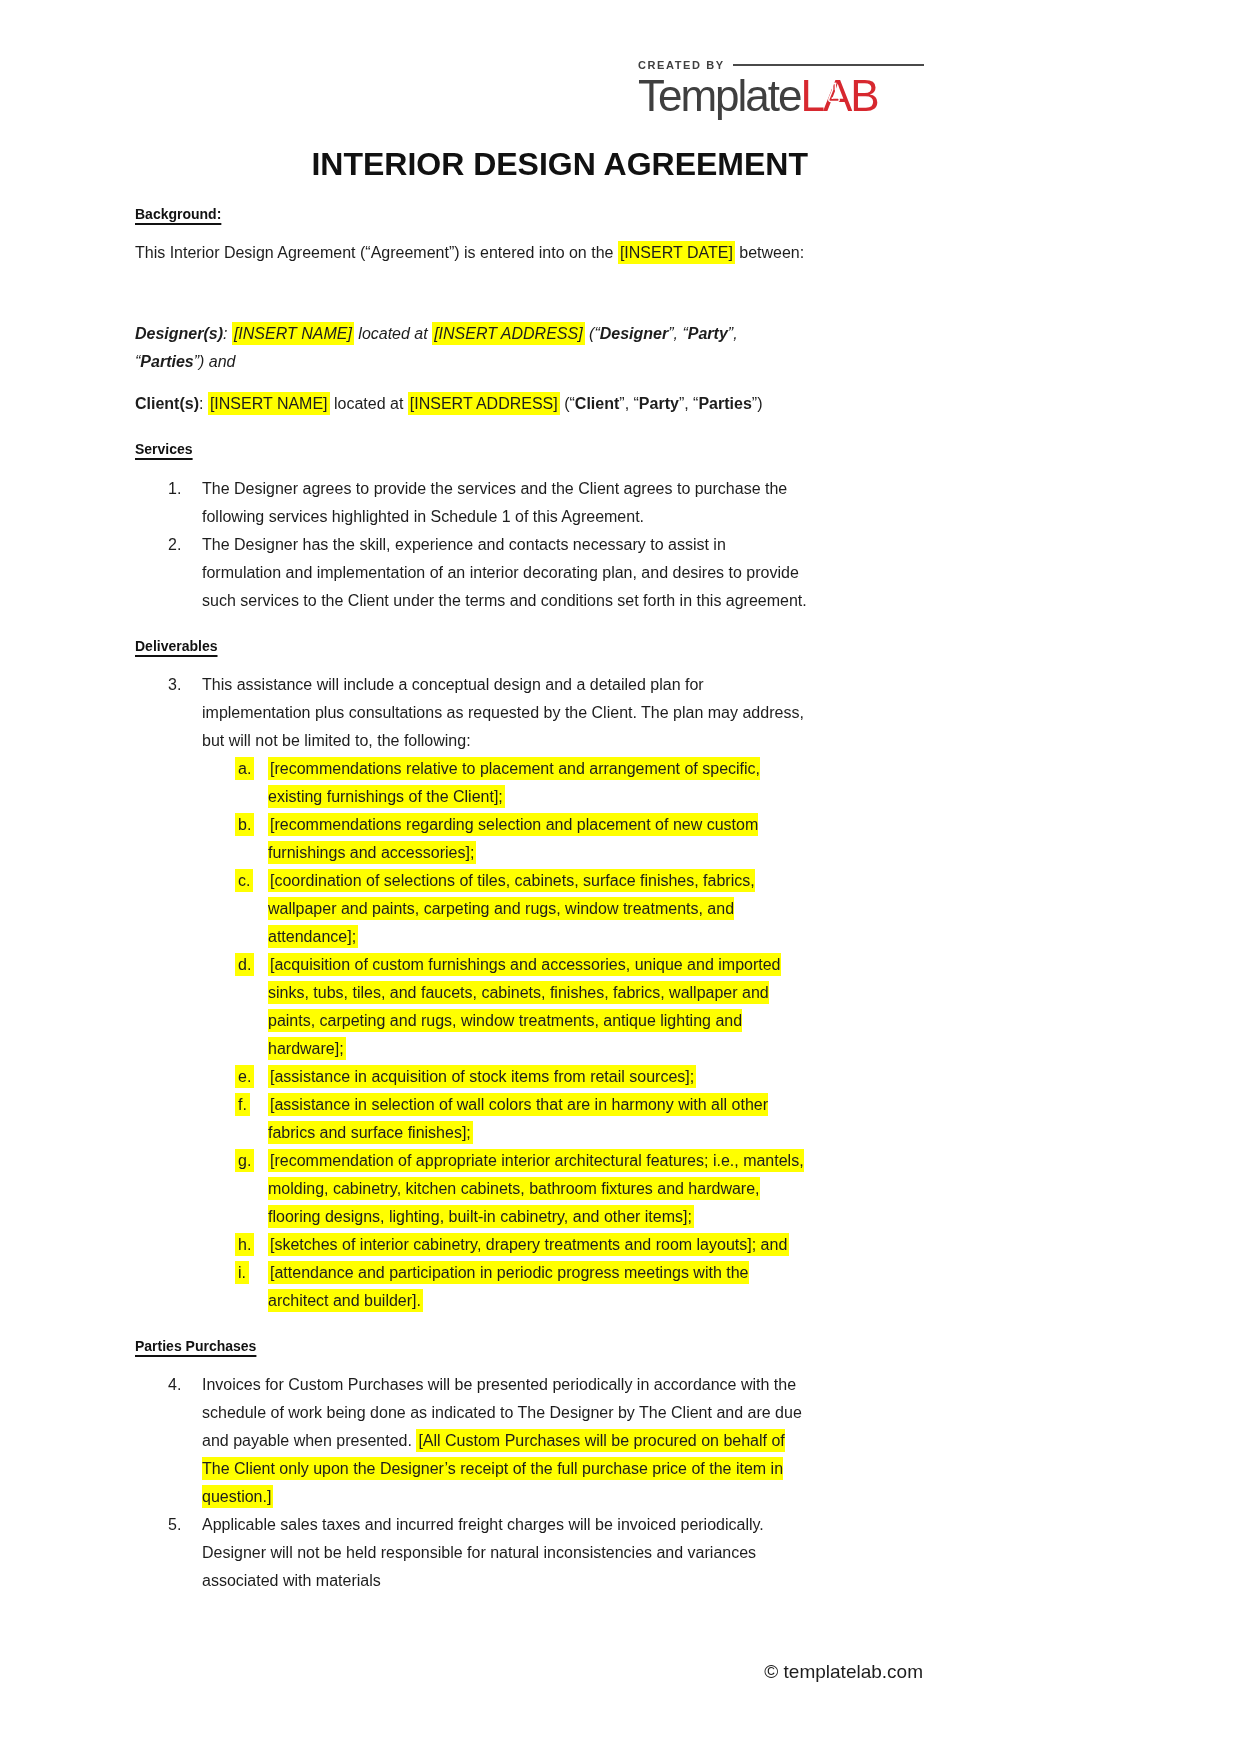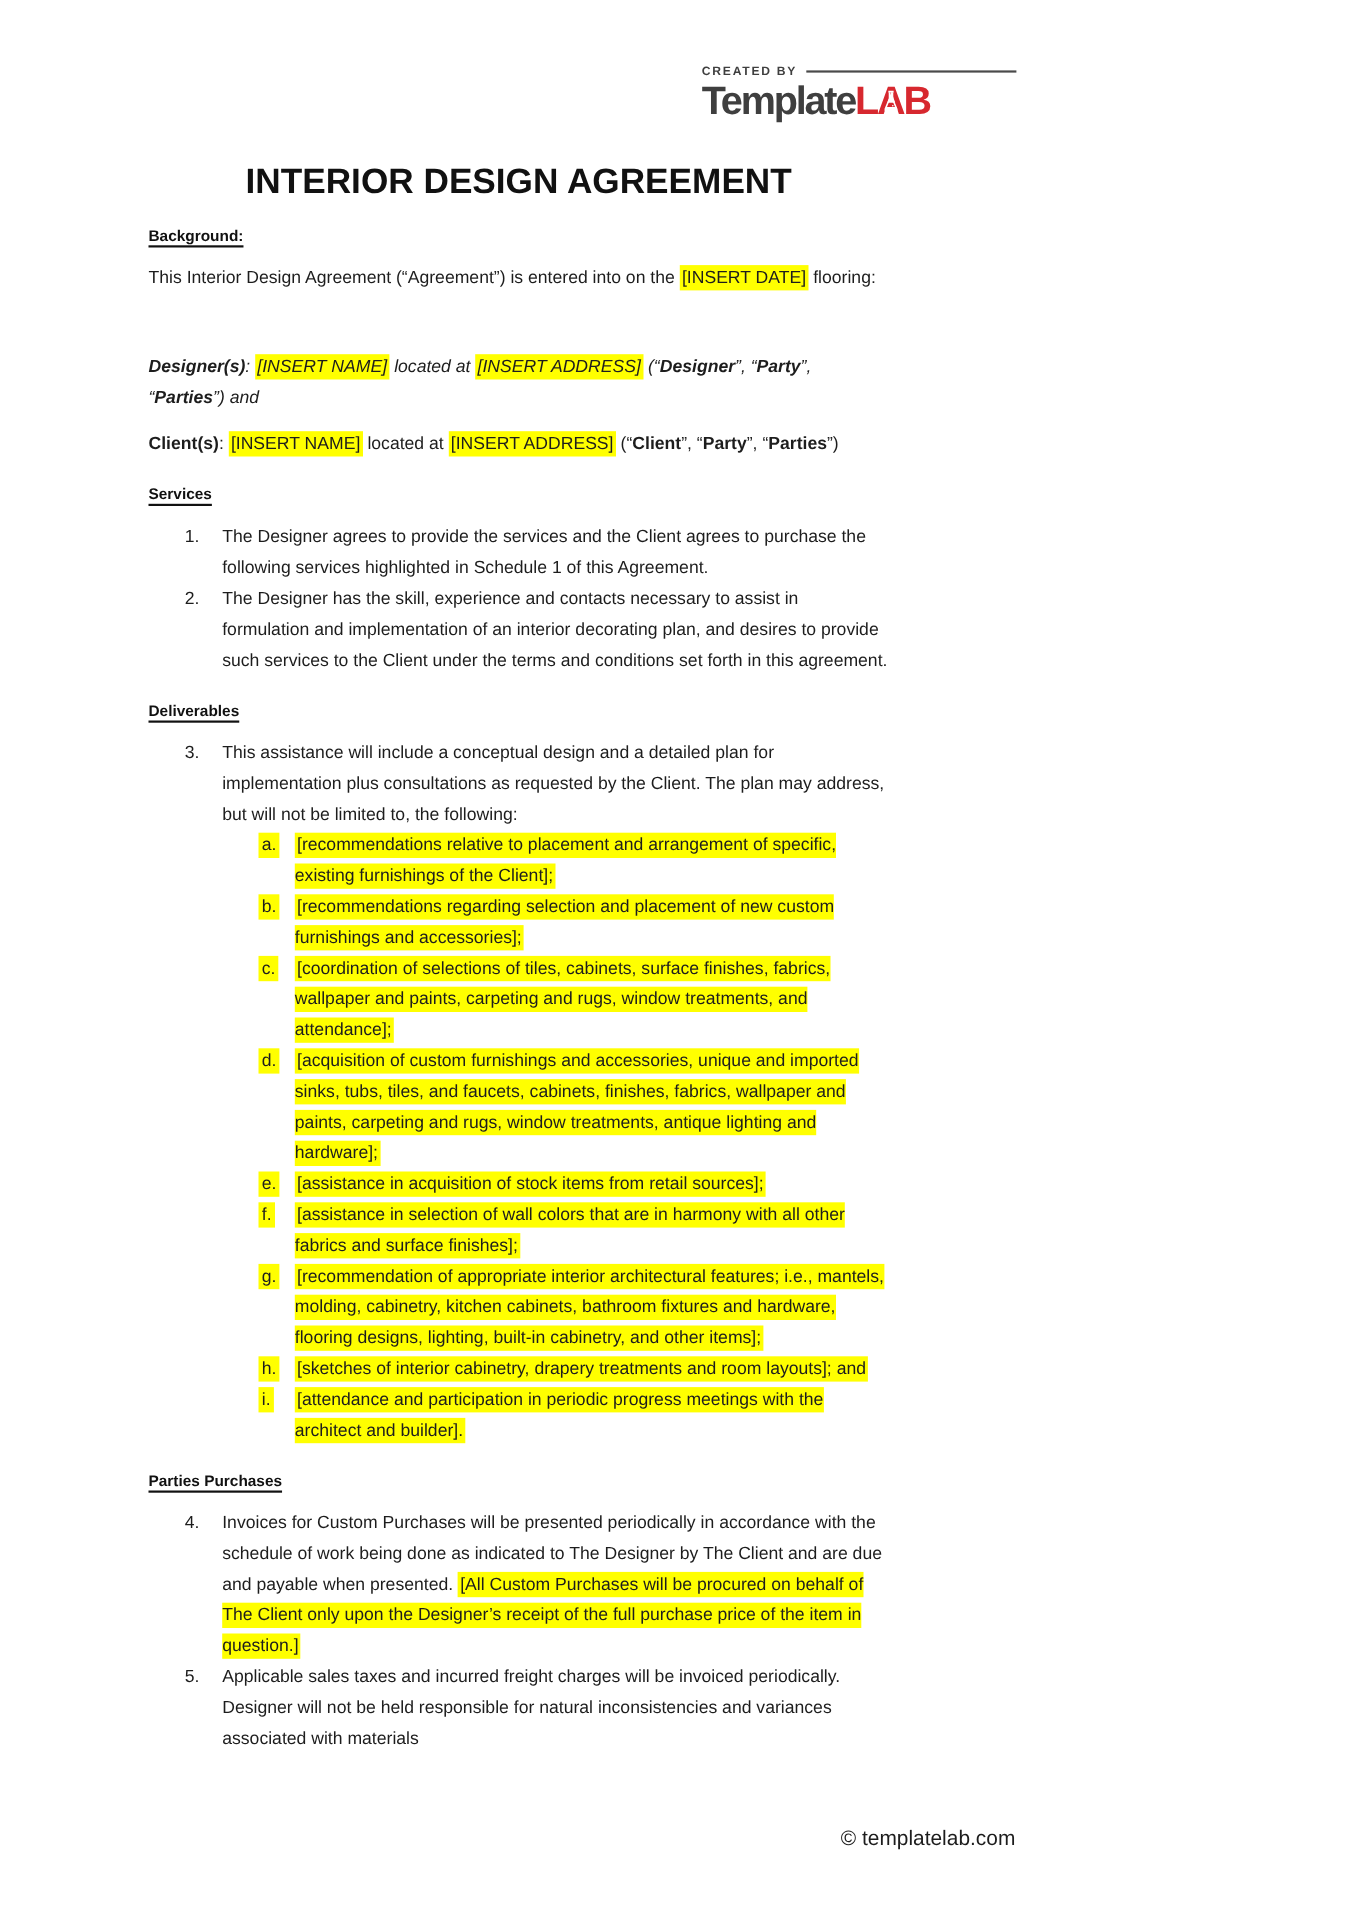--- a/index.html
+++ b/index.html
@@ -10,26 +10,26 @@
     box-sizing:border-box;
     padding:60px 268px 0 135px;
     font-family:"Liberation Sans","DejaVu Sans",sans-serif;
     font-size:16px;line-height:1.75;color:#1d1d1d;
     overflow:hidden;
   }
   
   .logo{position:absolute;top:60px;right:152px;width:286px;}
   .created-by{display:flex;align-items:center;font-size:11px;font-weight:bold;letter-spacing:1.6px;color:#3f3f3f;line-height:1;}
   .created-by::after{content:"";flex:1;height:2px;background:#4a4a4a;margin-left:8px;position:relative;top:-1px;}
-  .brand{display:flex;font-size:36px;font-weight:bold;letter-spacing:-2px;line-height:1.1;margin-top:1px;}
+  .brand{display:flex;font-size:44px;font-weight:normal;letter-spacing:-2px;line-height:1.1;margin-top:1px;}
   .brand-template{color:#3f3f3f;}
   .brand-lab{color:#d7282f;position:relative;}
   .flask{position:absolute;left:25px;top:9px;width:16px;height:24px;}
   
-  .title{font-size:32px;font-weight:bold;text-align:center;margin:86px 0 0 0;line-height:1.15;color:#111;}
+  .title{font-size:32px;font-weight:bold;text-align:right;margin:86px 0 0 0;line-height:1.15;color:#111;}
   .heading{font-size:14px;font-weight:bold;color:#111;margin:20px 0 14px 0;line-height:1.6;}
   .heading span{text-decoration:underline;text-decoration-thickness:2px;text-underline-offset:4px;}
   
   .p{margin:14px 0;}
   .designer-line{margin-top:53px;font-style:italic;}
   .client-line{margin-top:13px;}
   .b{font-weight:bold;}
   .hl{background:#ffff00;padding:3px 2px;margin-top:48px;}
   .mhl{padding:3px 3px;}
   
@@ -57,21 +57,21 @@
           <circle cx="8" cy="20.5" r="1.1" fill="#ffffff"></circle>
           <circle cx="12" cy="18" r="0.9" fill="#ffffff"></circle>
         </svg></span>
     </div>
   </div>
 
   <div class="title">INTERIOR DESIGN AGREEMENT</div>
 
   <div>
     <div class="heading"><span>Background:</span></div>
-    <div class="p"><span>This Interior Design Agreement (“Agreement”) is entered into on the </span><span class="hl">[INSERT DATE]</span><span> flooring:</span></div>
+    <div class="p"><span>This Interior Design Agreement (“Agreement”) is entered into on the </span><span class="hl">[INSERT DATE]</span><span> between:</span></div>
     <div class="p designer-line"><span class="b">Designer(s)</span><span>: </span><span class="hl">[INSERT NAME]</span><span> located at </span><span class="hl">[INSERT ADDRESS]</span><span> (“</span><span class="b">Designer</span><span>”, “</span><span class="b">Party</span><span>”, “</span><span class="b">Parties</span><span>”) and</span></div>
     <div class="p client-line"><span class="b">Client(s)</span><span>: </span><span class="hl">[INSERT NAME]</span><span> located at </span><span class="hl">[INSERT ADDRESS]</span><span> (“</span><span class="b">Client</span><span>”, “</span><span class="b">Party</span><span>”, “</span><span class="b">Parties</span><span>”)</span></div>
   </div>
 
   <div>
     <div class="heading"><span>Services</span></div>
     <div class="olist">
         <div class="li">
           <span class="marker"><span>1.</span></span>
           <span class="litext"><span>The Designer agrees to provide the services and the Client agrees to purchase the following services highlighted in Schedule 1 of this Agreement.</span></span>

